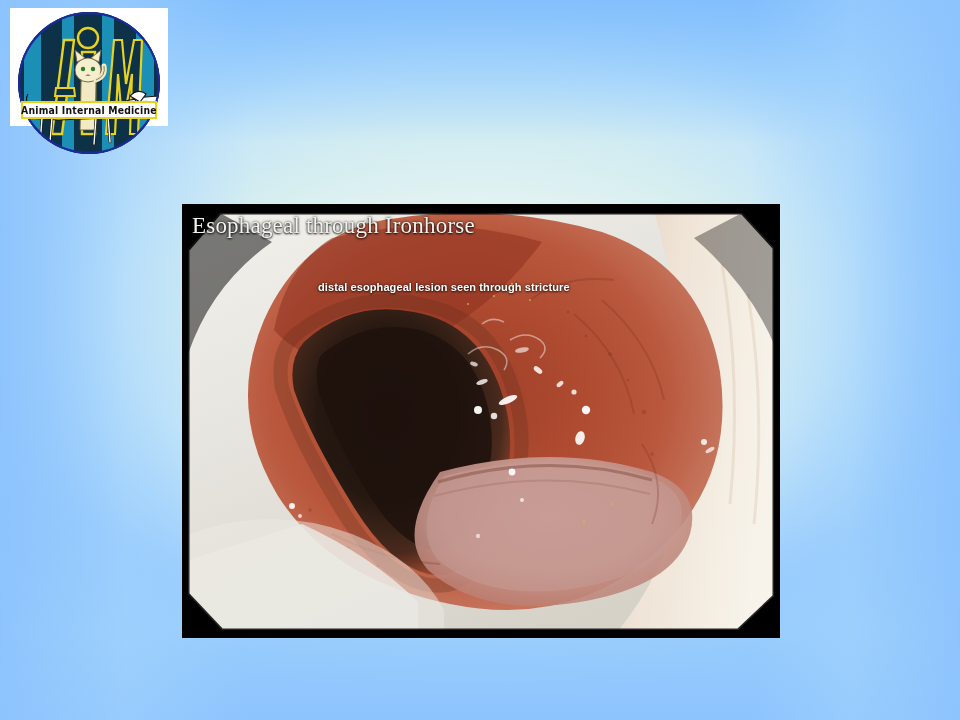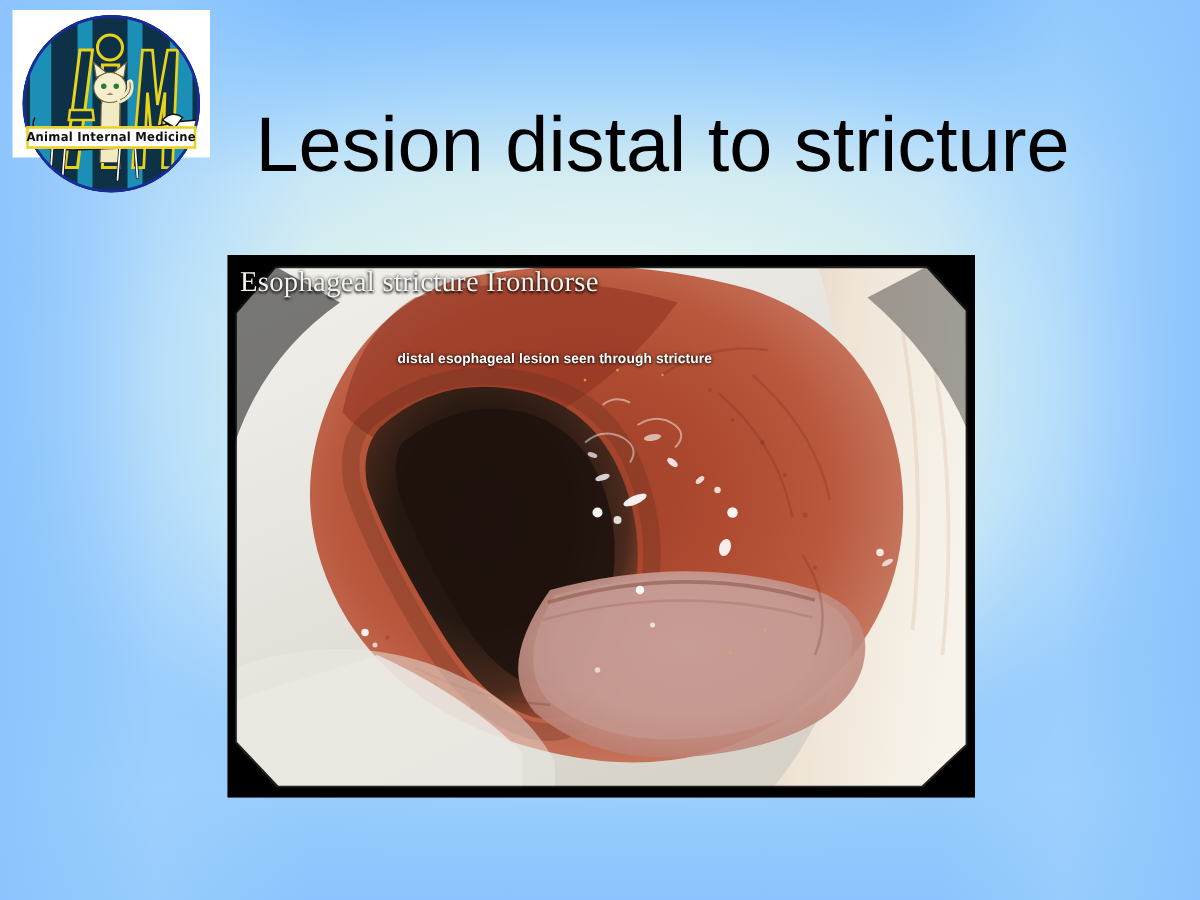--- a/index.html
+++ b/index.html
@@ -226,21 +226,20 @@
         </g>
         <circle cx="71" cy="71" r="70" fill="none" stroke="#1a2a9c" stroke-width="2.5"></circle>
       </svg>
     </div>
 
     <div class="logo-banner">
       <span>Animal Internal Medicine</span>
     </div>
   </div>
 
-  <div id="title">Lesion distal to stricture</div>
 
   <div id="photo">
     <svg class="endo-svg" width="598" height="434" viewBox="0 0 598 434">
       <defs>
         <radialGradient id="mucosaGrad" cx="46%" cy="46%" r="72%">
           <linearGradient id="dummy"></linearGradient>
           <stop offset="0%" stop-color="#9e3e28"></stop>
           <stop offset="32%" stop-color="#ad4a30"></stop>
           <stop offset="58%" stop-color="#b9583d"></stop>
           <stop offset="80%" stop-color="#c87a63"></stop>
@@ -389,17 +388,17 @@
           <path d="M566 90 Q584 200 572 320"></path>
         </g>
 
         <path d="M6 46 L6 150 Q30 80 90 38 L38 9 Z" fill="#000000" opacity="0.5"></path>
         <path d="M592 44 L592 140 Q566 80 512 34 L560 9 Z" fill="#000000" opacity="0.35"></path>
       </g>
 
       <path d="M38 9 L560 9 L592 44 L592 392 L556 426 L40 426 L6 390 L6 46 Z" fill="none" stroke="#000000" stroke-width="3" opacity="0.85"></path>
     </svg>
 
-    <div class="caption-top">Esophageal stricture Ironhorse</div>
+    <div class="caption-top">Esophageal through Ironhorse</div>
     <div class="caption-mid">distal esophageal lesion seen through stricture</div>
   </div>
 
 </div>
 
 </body></html>

